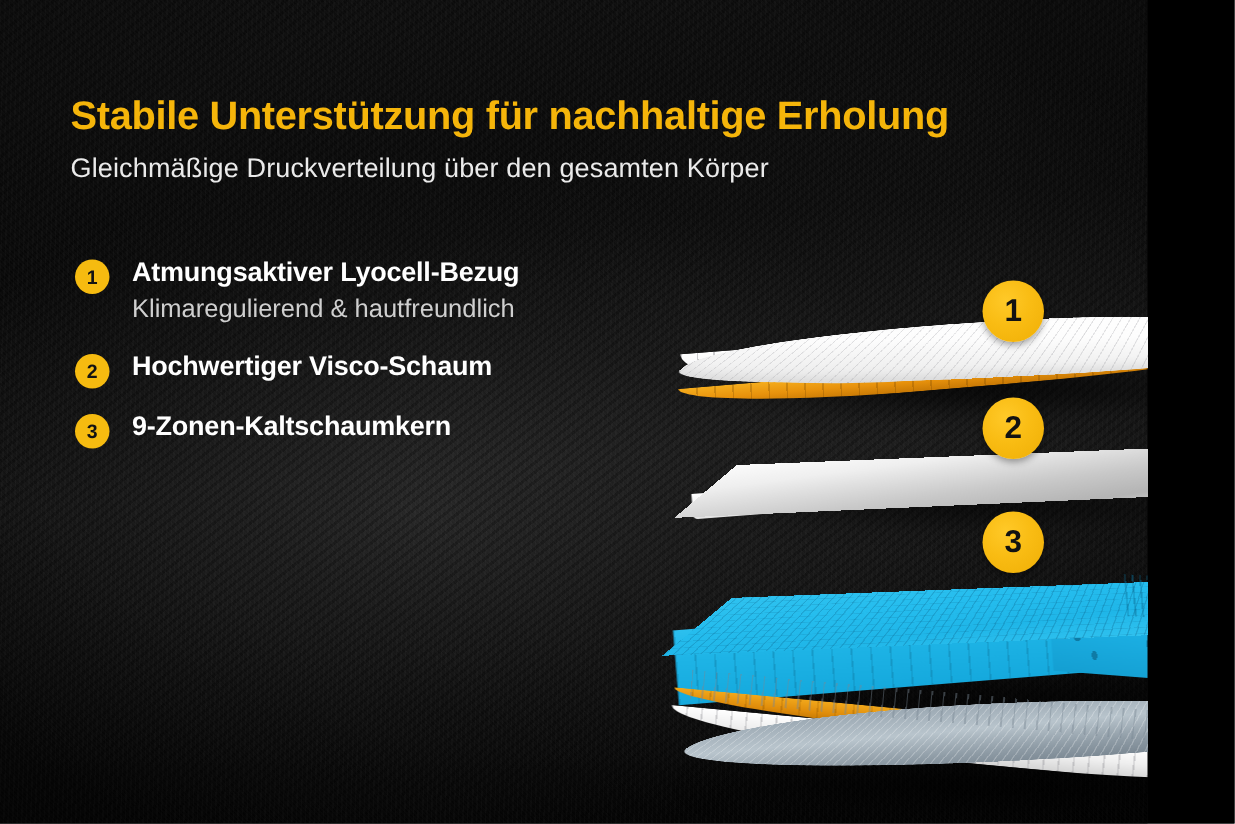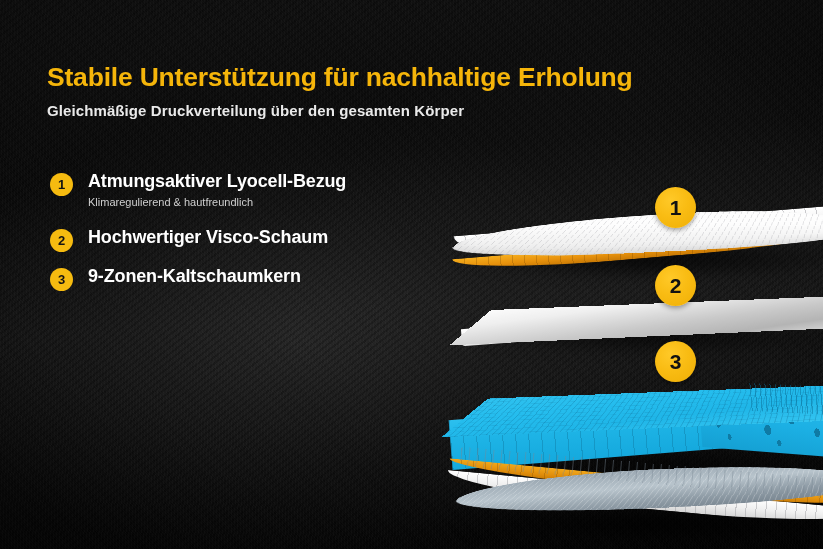--- a/index.html
+++ b/index.html
@@ -6,21 +6,21 @@
 
   html, body {
     width: 823px;
     height: 549px;
     overflow: hidden;
     background: #000;
   }
 
   #stage {
     position: relative;
-    width: 823px;
+    width: 765px;
     height: 549px;
     font-family: "Liberation Sans", sans-serif;
     background: #090909;
     overflow: hidden;
   }
 
   
   .bg-base {
     position: absolute; inset: 0;
     background:
@@ -54,21 +54,21 @@
   
   .headline {
     position: absolute; left: 47px; top: 62px;
     font-size: 26.5px; font-weight: bold;
     letter-spacing: -0.2px;
     color: #f5b50a;
     white-space: nowrap;
   }
   .subhead {
     position: absolute; left: 47px; top: 102px;
-    font-size: 15px; font-weight: 700;
+    font-size: 18px; font-weight: 400;
     color: #eaeaea;
     letter-spacing: 0.1px;
     white-space: nowrap;
   }
 
   .feature-list {
     position: absolute; left: 50px; top: 170px;
     width: 400px;
   }
   .feature {
@@ -86,21 +86,21 @@
     display: flex; align-items: center; justify-content: center;
     line-height: 1;
   }
   .feat-title {
     font-size: 18px; font-weight: bold;
     color: #ffffff;
     letter-spacing: -0.15px;
     line-height: 1.25;
   }
   .feat-sub {
-    font-size: 11px; font-weight: 400;
+    font-size: 17px; font-weight: 400;
     color: #cfcfcf;
     line-height: 1.28;
     margin-top: 2px;
     max-width: 310px;
   }
   .feature.f3 { margin-top: 6px; }
 
   
   .mattress {
     position: absolute;

